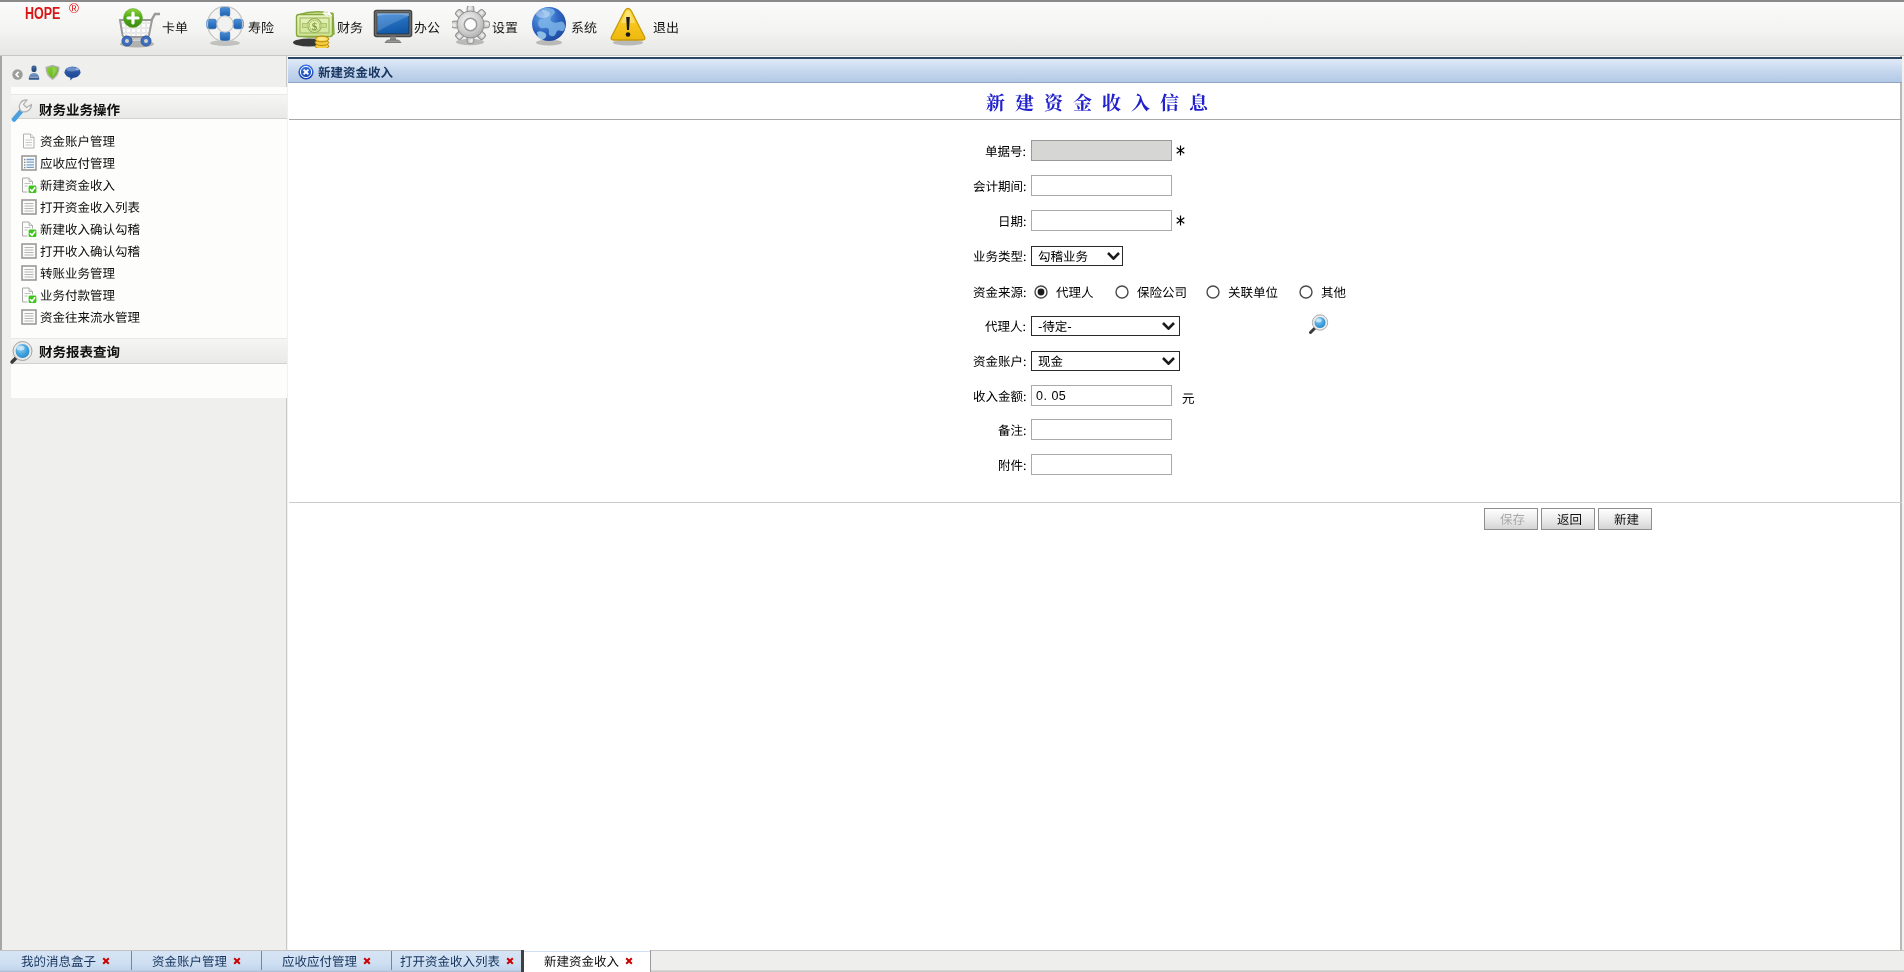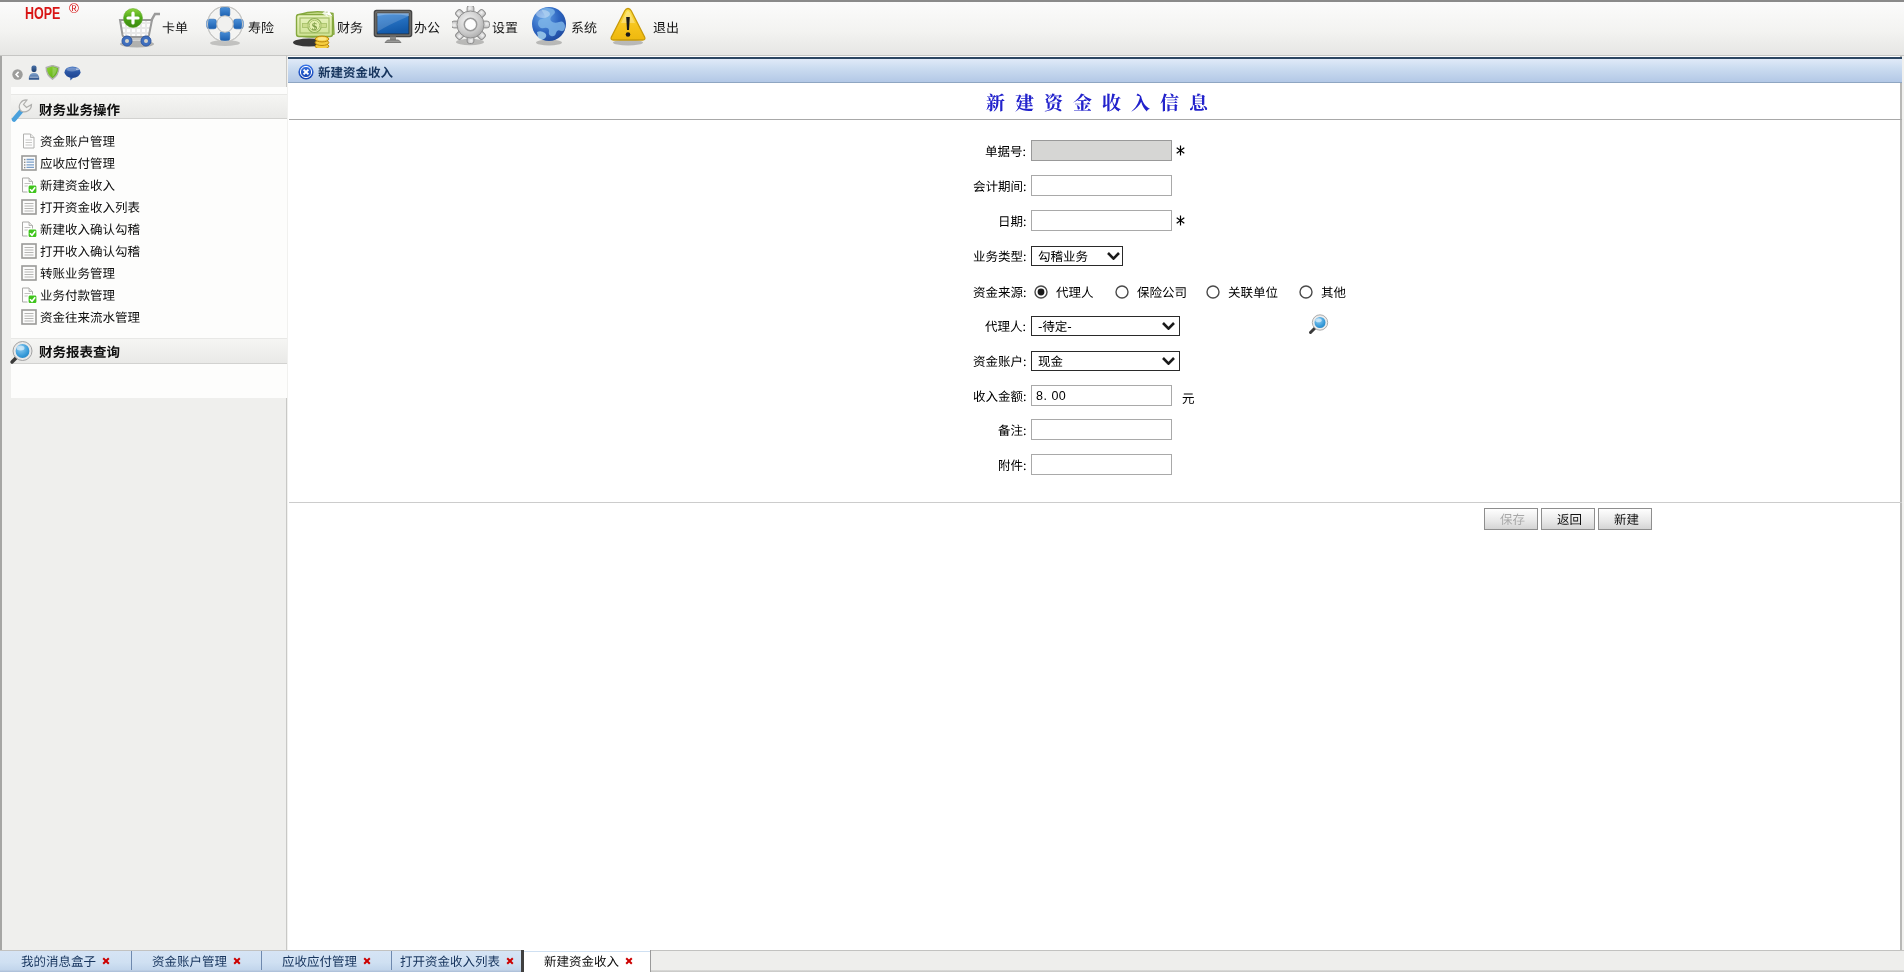--- a/index.html
+++ b/index.html
@@ -593,21 +593,21 @@
     <svg width="25" height="14" viewBox="0 0 25 14" style="overflow:visible">
       <path d="M5.4 1.1V7.8H6.3V1.9H10.1V7.8H11V1.1ZM0.5 9.8 0.8 10.7C1.9 10.3 3.5 9.8 5 9.4L4.9 8.5L3.3 9V5.8H4.6V5H3.3V2.2H4.8V1.3H0.7V2.2H2.4V5H0.9V5.8H2.4V9.3C1.7 9.4 1.1 9.6 0.5 9.8ZM7.7 3V5.4C7.7 7.4 7.3 9.7 4.2 11.4C4.3 11.5 4.6 11.8 4.7 12C6.8 10.9 7.8 9.5 8.2 8V10.6C8.2 11.4 8.6 11.7 9.5 11.7H10.6C11.7 11.7 11.8 11.2 11.9 9.2C11.7 9.2 11.4 9 11.2 8.8C11.1 10.6 11 11 10.6 11H9.6C9.2 11 9.1 10.9 9.1 10.5V7.5H8.4C8.5 6.8 8.6 6.1 8.6 5.4V3Z M15 8.3C15.4 9 15.9 10 16.1 10.6L16.9 10.2C16.8 9.6 16.2 8.7 15.8 8ZM21.7 8C21.4 8.7 20.8 9.7 20.4 10.3L21.1 10.6C21.5 10 22.1 9.1 22.6 8.3ZM18.7 0.4C17.6 2.2 15.2 3.7 12.9 4.5C13.1 4.7 13.4 5.1 13.5 5.3C14.2 5.1 14.9 4.8 15.5 4.4V5.1H18.2V6.8H13.9V7.7H18.2V10.8H13.3V11.6H24.2V10.8H19.2V7.7H23.6V6.8H19.2V5.1H22V4.3C22.6 4.7 23.3 5 24 5.3C24.1 5 24.4 4.7 24.6 4.5C22.8 3.9 20.5 2.6 19.3 1.2L19.6 0.8ZM21.8 4.2H15.8C16.9 3.6 17.9 2.8 18.8 1.9C19.6 2.8 20.7 3.6 21.8 4.2Z" fill="#000"></path>
     </svg>
   </div>
 <div style="position:absolute;left:1162px;top:357px">
     <svg width="13" height="8" viewBox="0 0 13 8">
 <path d="M1 1 L6.5 6.6 L12 1" fill="none" stroke="#1a1a1a" stroke-width="2.6"></path>
     </svg>
   </div>
 <div style="position:absolute;left:1031px;top:385px;width:141px;height:21px;background:#fff;border:1px solid #a9a9a9"></div>
-<div style="position:absolute;left:1036px;top:388.5px;font-family:'Liberation Sans',sans-serif;font-size:12.5px;color:#000;letter-spacing:0.5px">8. 00</div>
+<div style="position:absolute;left:1036px;top:388.5px;font-family:'Liberation Sans',sans-serif;font-size:12.5px;color:#000;letter-spacing:0.5px">0. 05</div>
 <div style="position:absolute;left:1182.0px;top:392.0px">
     <svg width="12.5" height="14" viewBox="0 0 12.5 14" style="overflow:visible">
       <path d="M1.8 1.5V2.4H10.7V1.5ZM0.7 5V5.9H3.9C3.7 8.2 3.3 10.2 0.6 11.2C0.8 11.4 1.1 11.8 1.2 12C4.1 10.8 4.7 8.6 4.9 5.9H7.3V10.4C7.3 11.5 7.6 11.8 8.7 11.8C9 11.8 10.3 11.8 10.5 11.8C11.6 11.8 11.9 11.2 12 9C11.7 9 11.3 8.8 11.1 8.6C11.1 10.6 11 10.9 10.5 10.9C10.2 10.9 9.1 10.9 8.8 10.9C8.3 10.9 8.2 10.8 8.2 10.4V5.9H11.8V5Z" fill="#000"></path>
     </svg>
   </div>
 <div style="position:absolute;left:1031px;top:419px;width:141px;height:21px;background:#fff;border:1px solid #a9a9a9"></div>
 <div style="position:absolute;left:1031px;top:454px;width:141px;height:21px;background:#fff;border:1px solid #a9a9a9"></div>
 <div style="position:absolute;left:289px;top:502px;width:1613px;height:1px;background:#cccccc"></div>
 <div style="position:absolute;left:1484px;top:508px;width:54px;height:22px;background:linear-gradient(#fefefe,#e8e8e8 60%,#d4d4d4);border:1px solid #8e8e8e"></div>
 <div style="position:absolute;left:1499.5px;top:513.0px">

